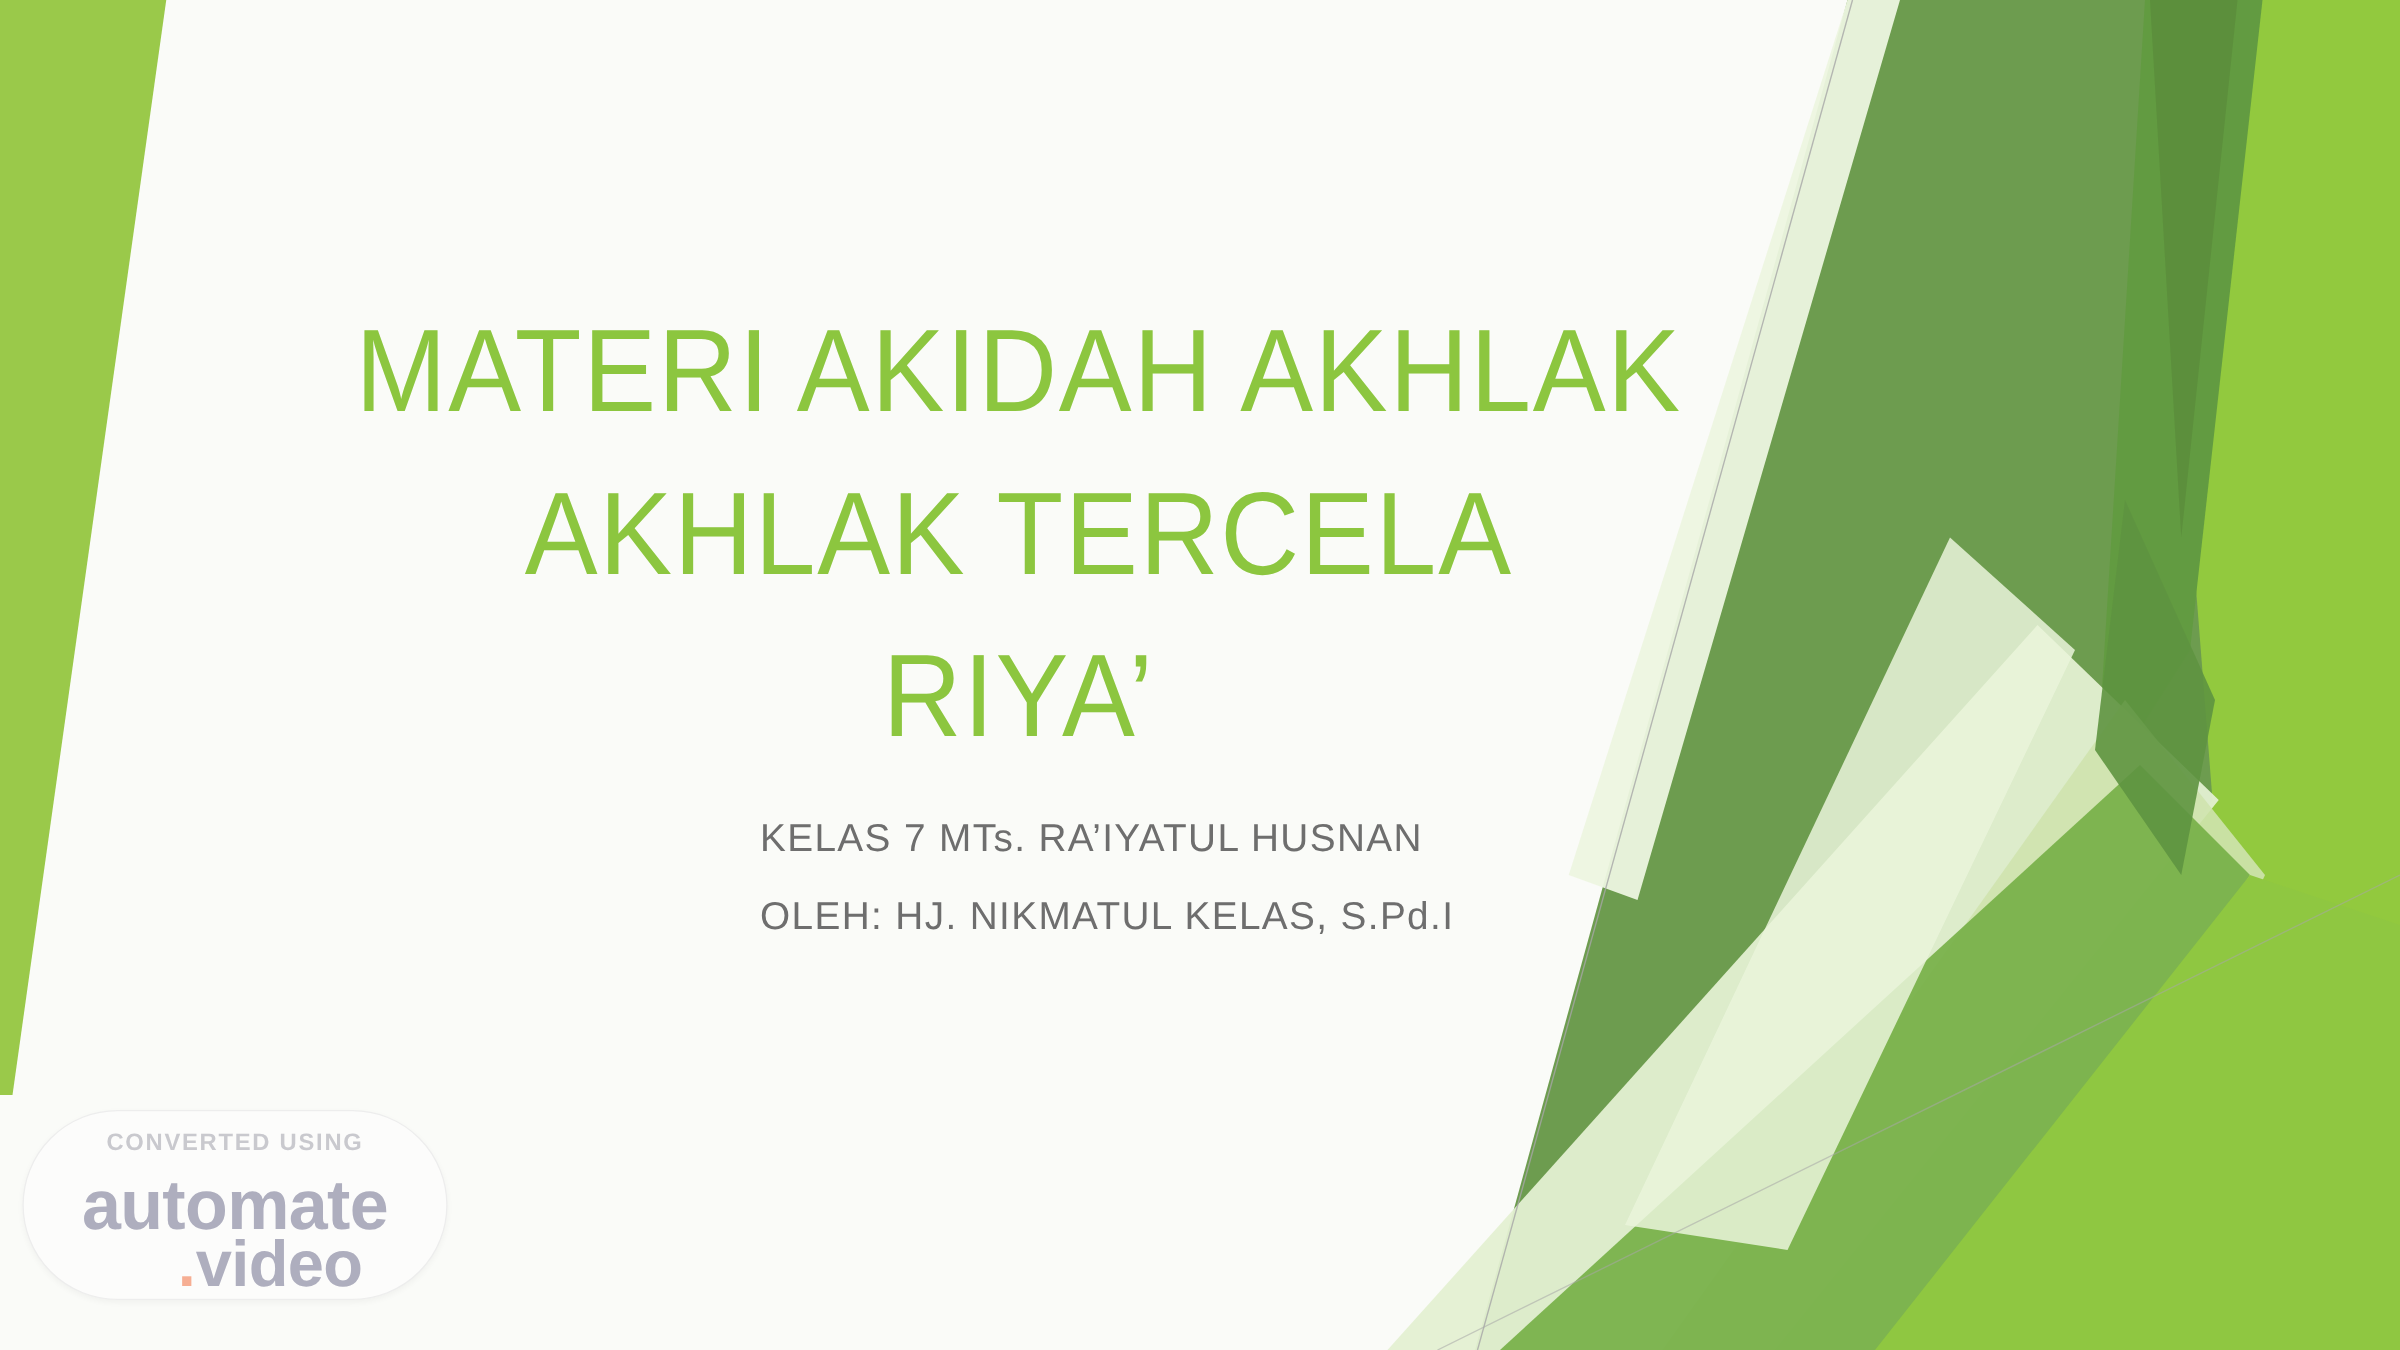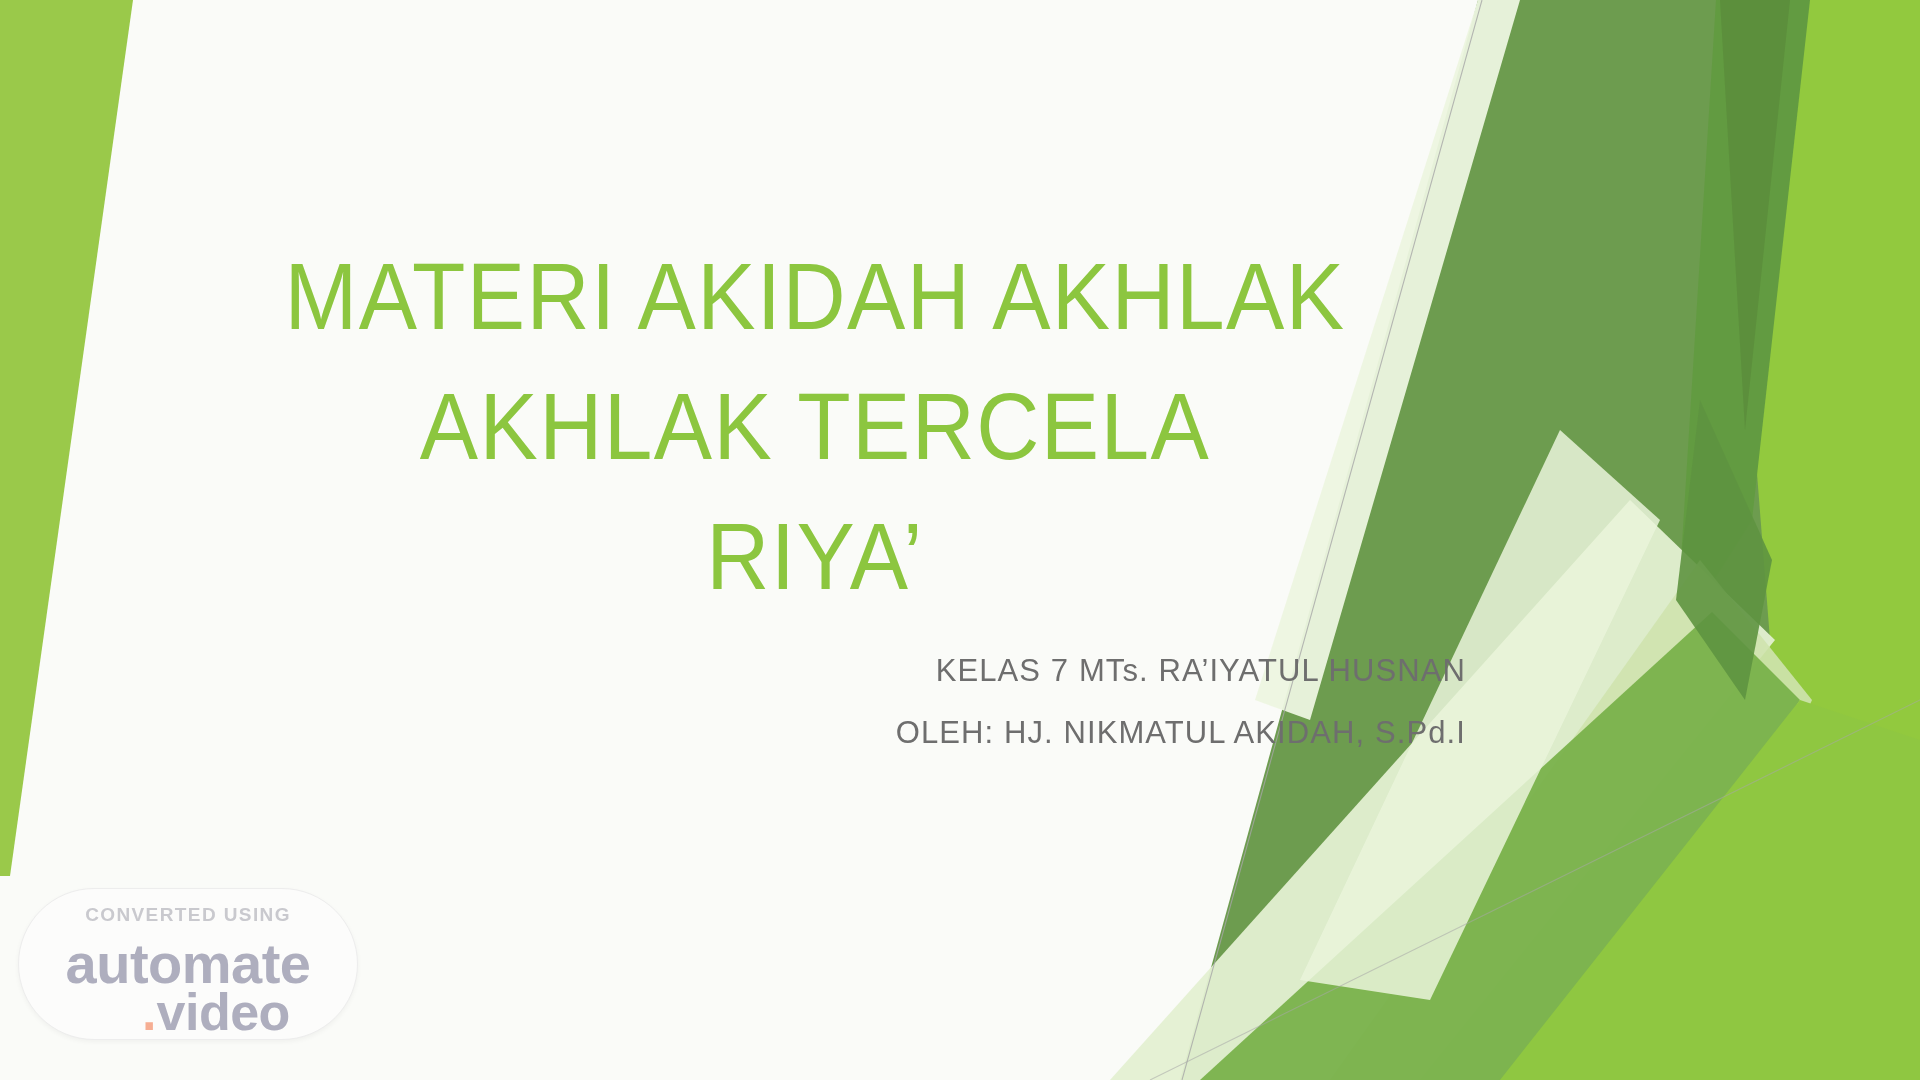--- a/index.html
+++ b/index.html
@@ -46,24 +46,23 @@
     line-height: 130px;
     letter-spacing: 1.5px;
     white-space: nowrap;
     transform: scaleX(0.93);
     transform-origin: center center;
   }
 
   
   #subtitle-block {
     position: absolute;
-    left: 656px;
+    left: 608px;
     top: 640px;
     width: 810px;
-    text-align: right;
   }
   .subtitle-line {
     display: block;
     color: #6E6E6E;
     font-size: 31px;
     font-weight: 400;
     line-height: 62px;
     letter-spacing: 1.1px;
     white-space: nowrap;
   }
@@ -163,21 +162,21 @@
   <div class="content">
 
     <div id="title-block">
       <span class="title-line">MATERI AKIDAH AKHLAK</span>
       <span class="title-line">AKHLAK TERCELA</span>
       <span class="title-line">RIYA’</span>
     </div>
 
     <div id="subtitle-block">
       <span class="subtitle-line">KELAS 7 MTs. RA’IYATUL HUSNAN</span>
-      <span class="subtitle-line">OLEH: HJ. NIKMATUL AKIDAH, S.Pd.I</span>
+      <span class="subtitle-line">OLEH: HJ. NIKMATUL KELAS, S.Pd.I</span>
     </div>
 
   </div>
 
   <div id="watermark">
     <div id="wm-eyebrow">CONVERTED USING</div>
     <div id="wm-brand">automate</div>
     <div id="wm-tld-row">
       <span id="wm-dot">.</span>
       <span id="wm-tld">video</span>

